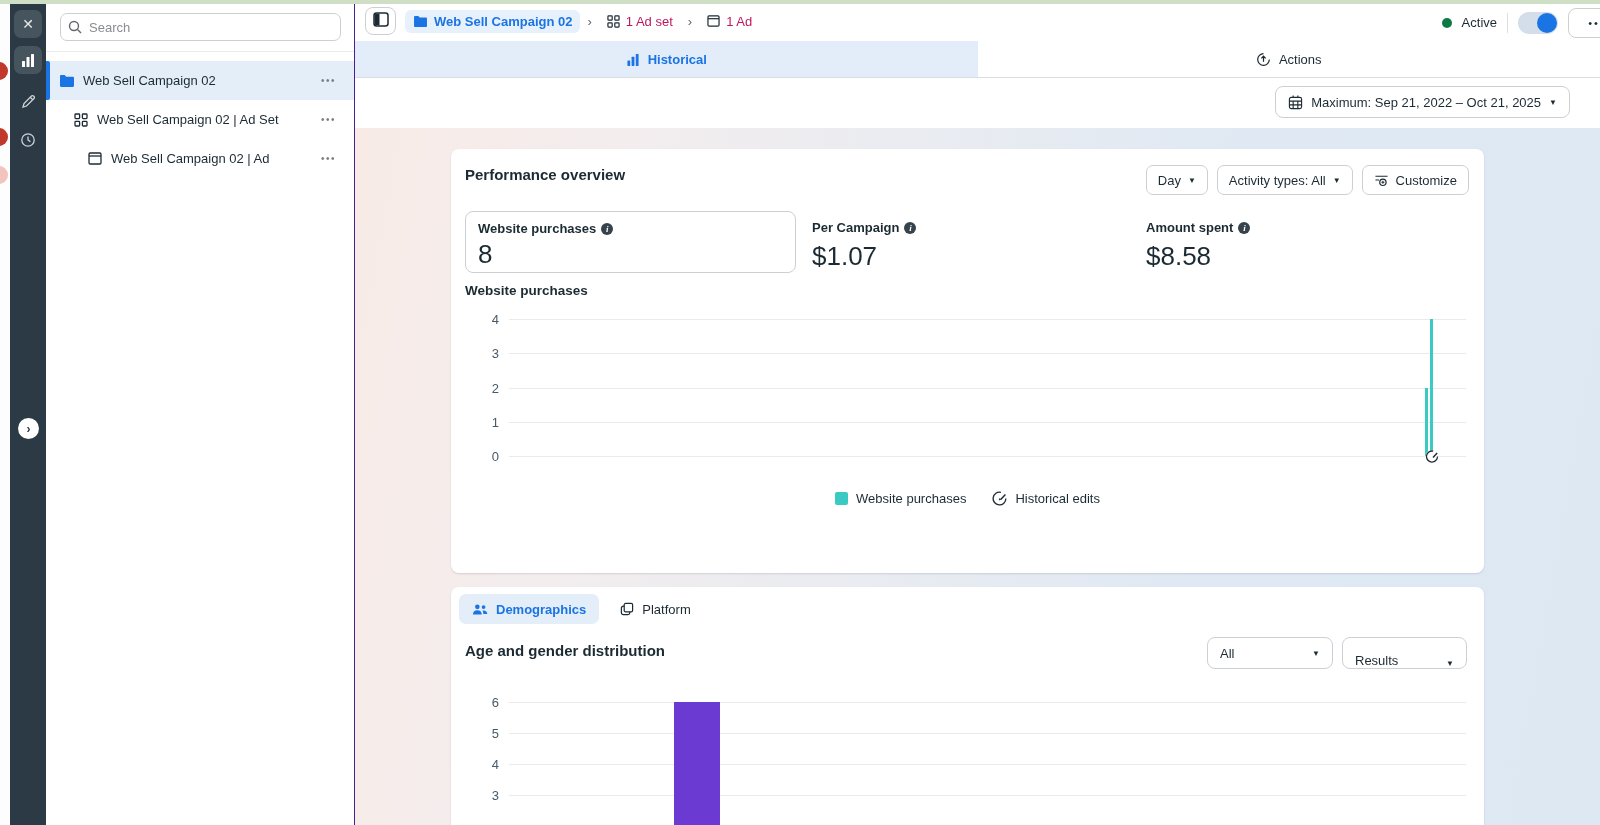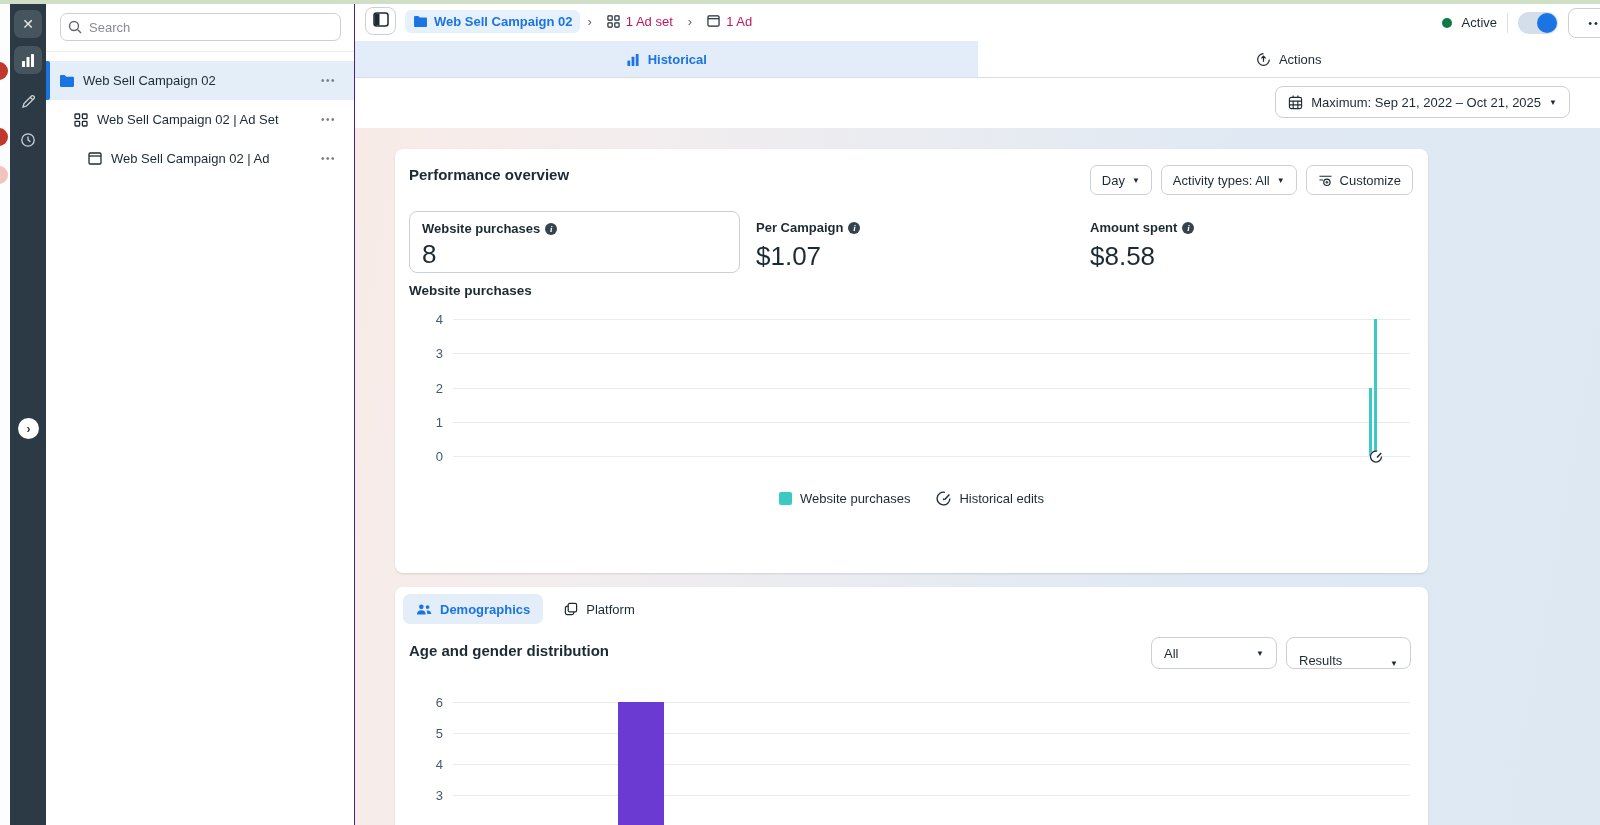--- a/index.html
+++ b/index.html
@@ -55,21 +55,21 @@
   .tabrow { display:flex; height:37px; border-bottom:1px solid #dadde1; background:#fff; }
   .tab { flex:1; display:flex; align-items:center; justify-content:center; gap:8px; font-size:13px; cursor:pointer; color:#1c2b33; }
   .tab.active { background:#e2edf9; color:#1b74e4; font-weight:bold; }
   .subbar { position:relative; height:50px; background:#fff; }
   .date-btn { position:absolute; right:30px; top:8px; height:32px; display:flex; align-items:center; gap:8px; border:1px solid #ccd0d5; border-radius:8px; background:#fff; padding:0 12px; font-size:13px; color:#1c2b33; cursor:pointer; white-space:nowrap; }
   .caret { font-size:8px; color:#1c2b33; }
 
   .content { position:relative; height:697px; overflow:hidden;
     background:linear-gradient(100deg,#f8ebe6 0%,#f3edee 20%,#eaecf1 40%,#e0e9f3 65%,#dde8f3 100%); }
 
-  .card { position:relative; margin-left:40px; width:1033px; background:#fff; border-radius:8px; box-shadow:0 1px 2px rgba(0,0,0,0.12); }
+  .card { position:relative; margin-left:96px; width:1033px; background:#fff; border-radius:8px; box-shadow:0 1px 2px rgba(0,0,0,0.12); }
   .card1 { margin-top:21px; height:424px; }
   .card2 { margin-top:14px; height:300px; }
 
   .card1-head { position:relative; height:62px; }
   .card-title { position:absolute; left:14px; top:17px; font-size:15px; font-weight:bold; color:#1c2b33; }
   .ctrl-group { position:absolute; right:15px; top:16px; display:flex; gap:9px; }
   .ctrl-btn { height:30px; display:flex; align-items:center; gap:7px; border:1px solid #ccd0d5; border-radius:7px; background:#fff; padding:0 11px; font-size:13px; color:#1c2b33; cursor:pointer; white-space:nowrap; }
 
   .metrics { position:relative; height:70px; }
   .metric { position:absolute; top:0; }

